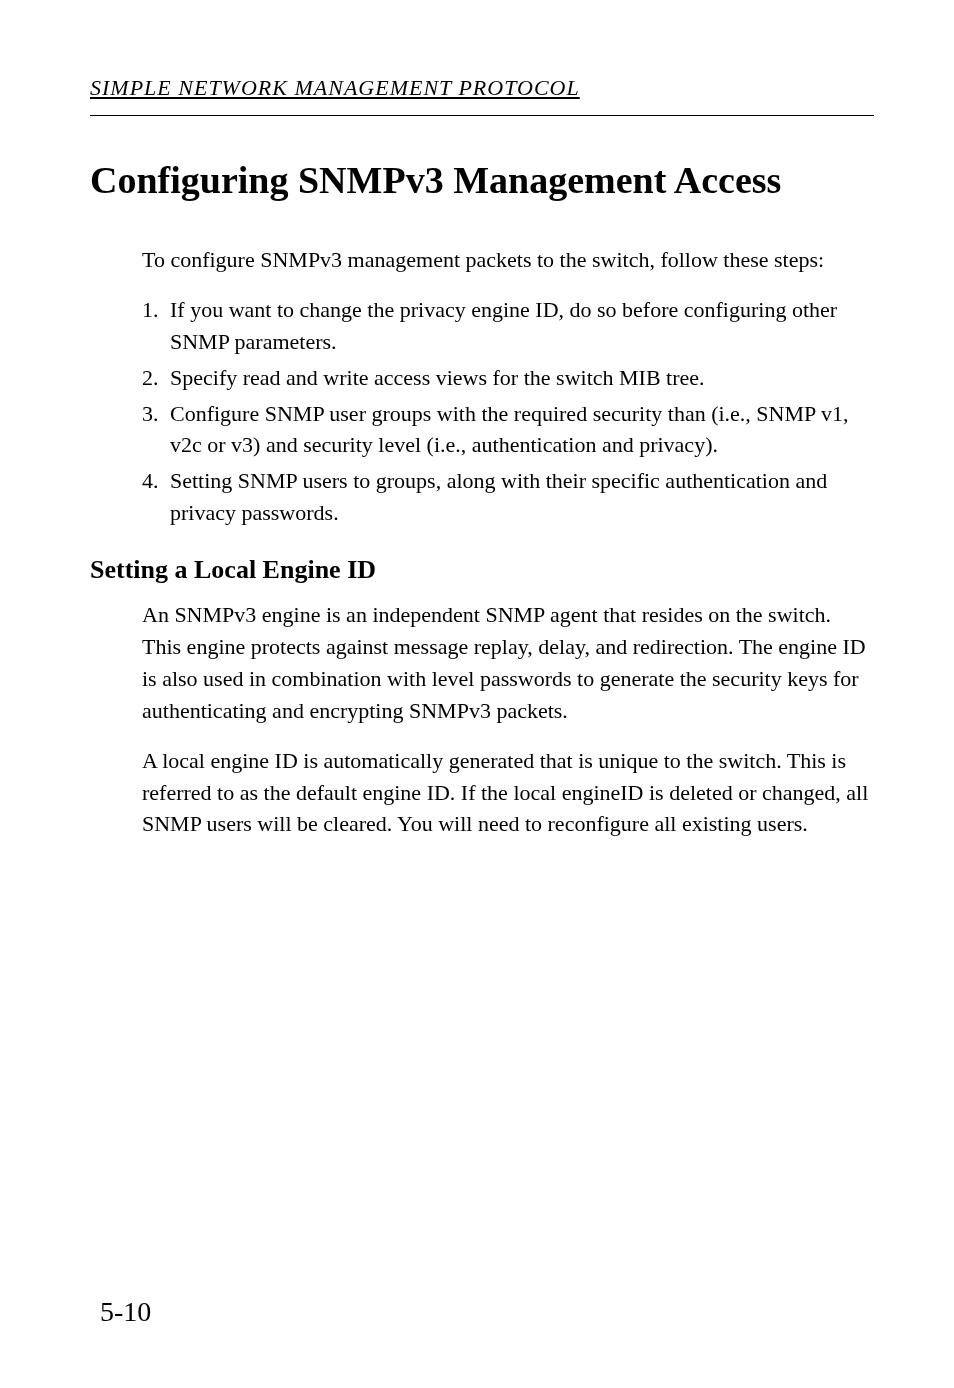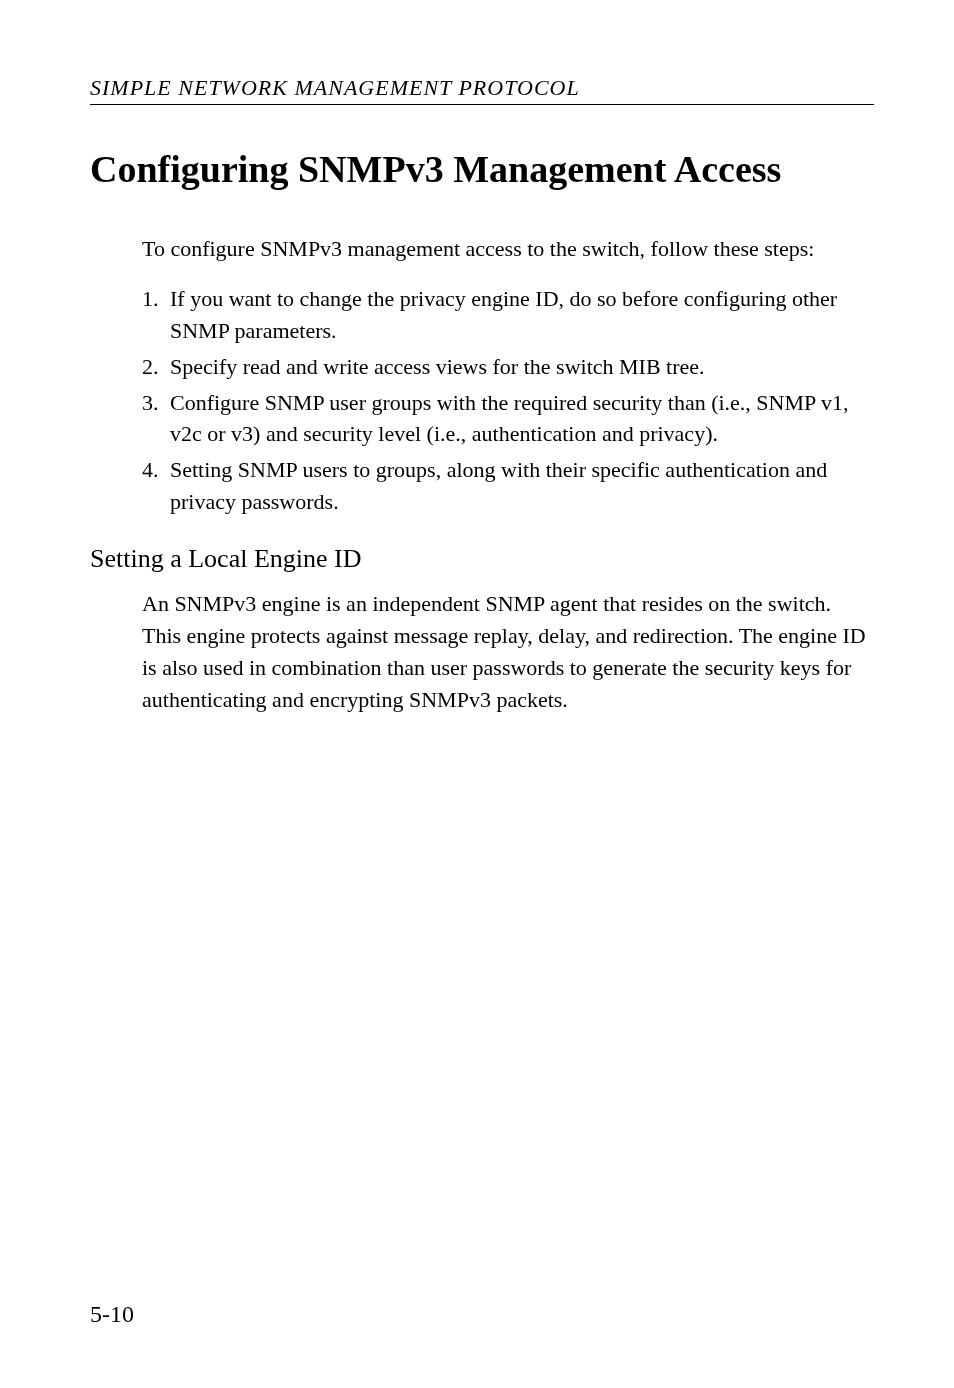--- a/index.html
+++ b/index.html
@@ -14,21 +14,22 @@
       font-family: Garamond, Georgia, 'Times New Roman', serif;
       color: #000000;
       padding: 75px 80px 60px 90px;
       position: relative;
     }
     .running-header {
       font-style: italic;
       font-variant: small-caps;
       font-size: 22px;
       letter-spacing: 1px;
-      margin-bottom: 3px;
+      margin-bottom: 14px;
+      text-decoration: underline;
     }
     .header-rule {
       border: none;
       border-top: 1px solid #000;
       margin-bottom: 42px;
     }
     .main-heading {
       font-size: 38px;
       font-weight: bold;
       margin-bottom: 42px;
@@ -50,43 +51,43 @@
       margin-bottom: 4px;
     }
     .list-num {
       min-width: 28px;
     }
     .list-text {
       flex: 1;
     }
     .sub-heading {
       font-size: 26px;
-      font-weight: normal;
+      font-weight: bold;
       margin-bottom: 14px;
     }
     .para {
       margin-bottom: 18px;
     }
     .page-number {
       position: absolute;
       bottom: 60px;
-      left: 90px;
-      font-size: 24px;
+      left: 100px;
+      font-size: 28px;
     }
   </style>
 </head>
 <body>
 
 <div class="running-header">SIMPLE NETWORK MANAGEMENT PROTOCOL</div>
 <hr class="header-rule">
 
 <h1 class="main-heading">Configuring SNMPv3 Management Access</h1>
 
 <div class="body-block">
-  <p class="intro-text">To configure SNMPv3 management access to the switch, follow these steps:</p>
+  <p class="intro-text">To configure SNMPv3 management packets to the switch, follow these steps:</p>
 
   <ol class="numbered-list">
     <li>
       <span class="list-num">1.</span>
       <span class="list-text">If you want to change the privacy engine ID, do so before configuring other SNMP parameters.</span>
     </li>
     <li>
       <span class="list-num">2.</span>
       <span class="list-text">Specify read and write access views for the switch MIB tree.</span>
     </li>
@@ -97,16 +98,17 @@
     <li>
       <span class="list-num">4.</span>
       <span class="list-text">Setting SNMP users to groups, along with their specific authentication and privacy passwords.</span>
     </li>
   </ol>
 </div>
 
 <h2 class="sub-heading">Setting a Local Engine ID</h2>
 
 <div class="body-block">
-  <p class="para">An SNMPv3 engine is an independent SNMP agent that resides on the switch. This engine protects against message replay, delay, and redirection. The engine ID is also used in combination than user passwords to generate the security keys for authenticating and encrypting SNMPv3 packets.</p>
+  <p class="para">An SNMPv3 engine is an independent SNMP agent that resides on the switch. This engine protects against message replay, delay, and redirection. The engine ID is also used in combination with level passwords to generate the security keys for authenticating and encrypting SNMPv3 packets.</p>
+  <p class="para">A local engine ID is automatically generated that is unique to the switch. This is referred to as the default engine ID. If the local engineID is deleted or changed, all SNMP users will be cleared. You will need to reconfigure all existing users.</p>
 </div>
 
 <div class="page-number">5-10</div>
 
 </body></html>

